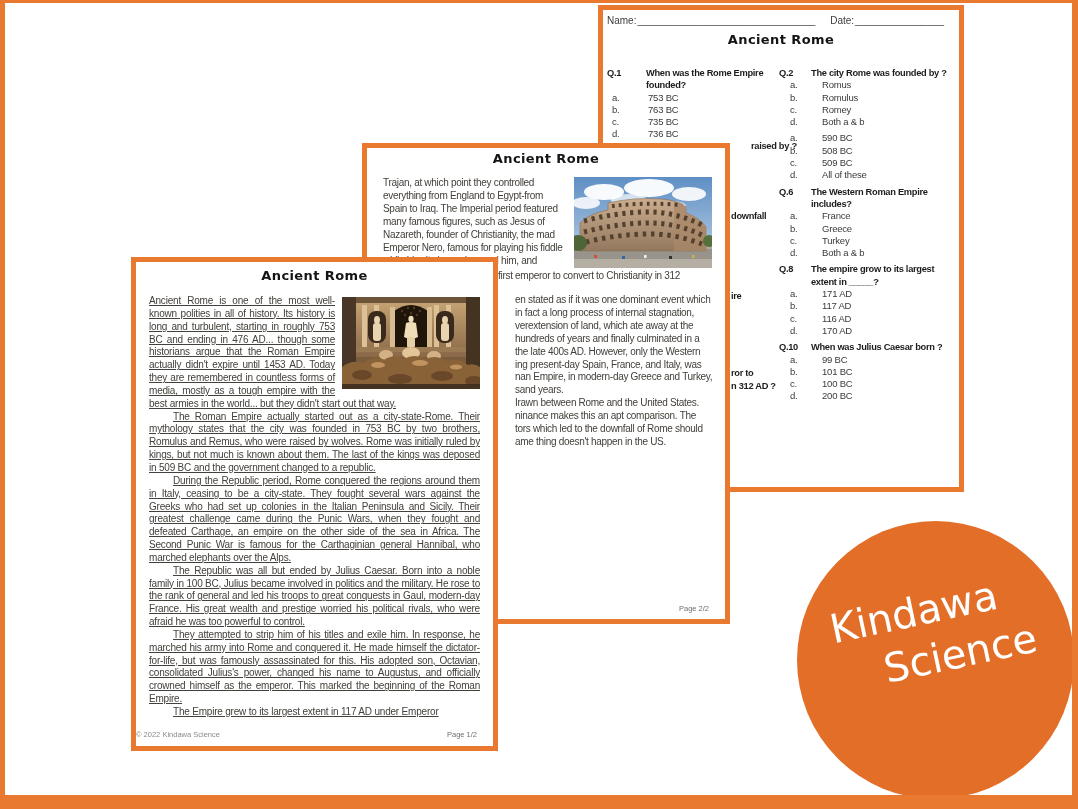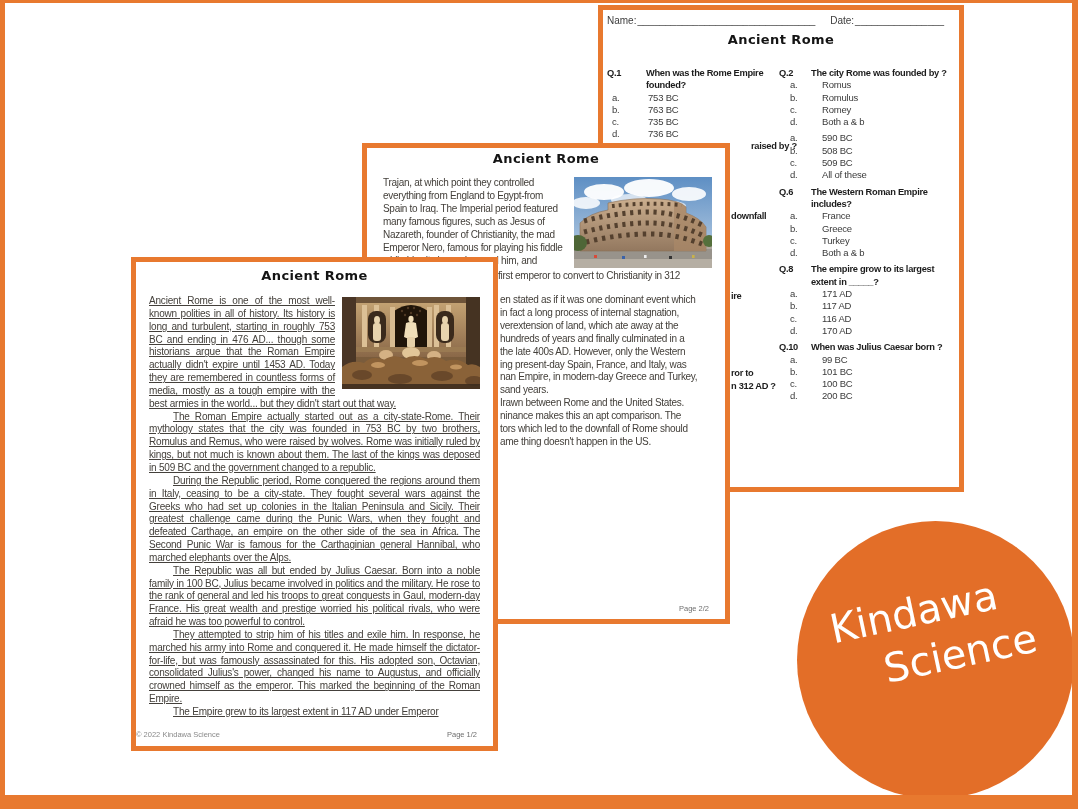--- a/index.html
+++ b/index.html
@@ -51,21 +51,21 @@
   #quiz-frags{position:absolute;left:0;top:0;}
   .qfrag{position:absolute;left:128px;font-weight:700;color:#1c1c1c;font-size:9.3px;
          letter-spacing:-.3px;white-space:nowrap;}
 
   
   .mid-img{position:absolute;left:207px;top:29px;width:138px;height:91px;}
   #mid-lines{position:absolute;left:16px;top:28px;font-size:10px;letter-spacing:-.3px;
              line-height:13px;color:#44403b;white-space:nowrap;}
   .cont-line{position:absolute;left:131px;top:122px;font-size:10px;letter-spacing:-.3px;
              color:#44403b;white-space:nowrap;}
-  #mid-frags{position:absolute;left:133px;top:146px;font-size:10px;letter-spacing:-.3px;
+  #mid-frags{position:absolute;left:148px;top:146px;font-size:10px;letter-spacing:-.3px;
              line-height:12.9px;color:#44403b;white-space:nowrap;}
 
   
   .front-body{position:absolute;left:13px;right:13px;top:33px;height:436px;overflow:hidden;
               font-size:10px;line-height:12.85px;letter-spacing:-.2px;color:#44403b;text-align:justify;text-decoration:underline;}
   .front-img{float:right;width:138px;height:92px;margin:2px 0 3px 7px;}
   .front-body p{margin:0;}
   #front-paras p + p{text-indent:24px;}
 
   

